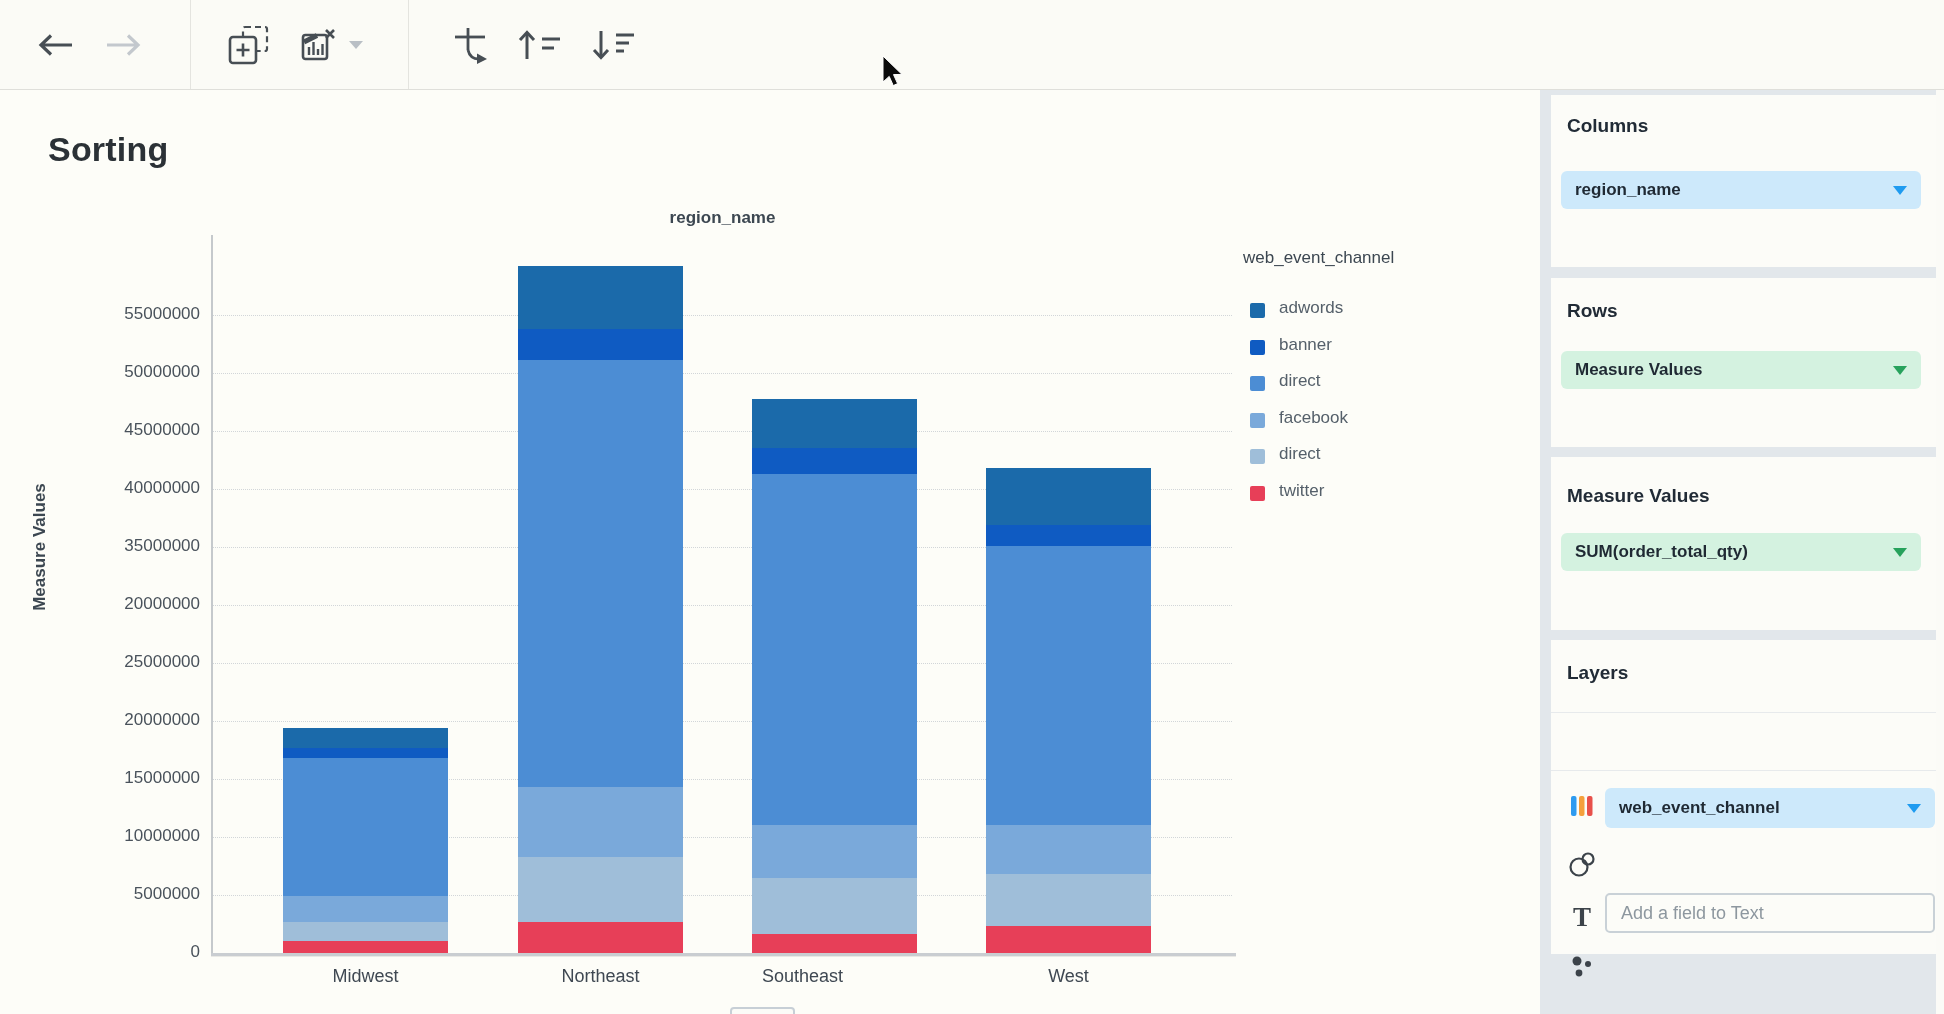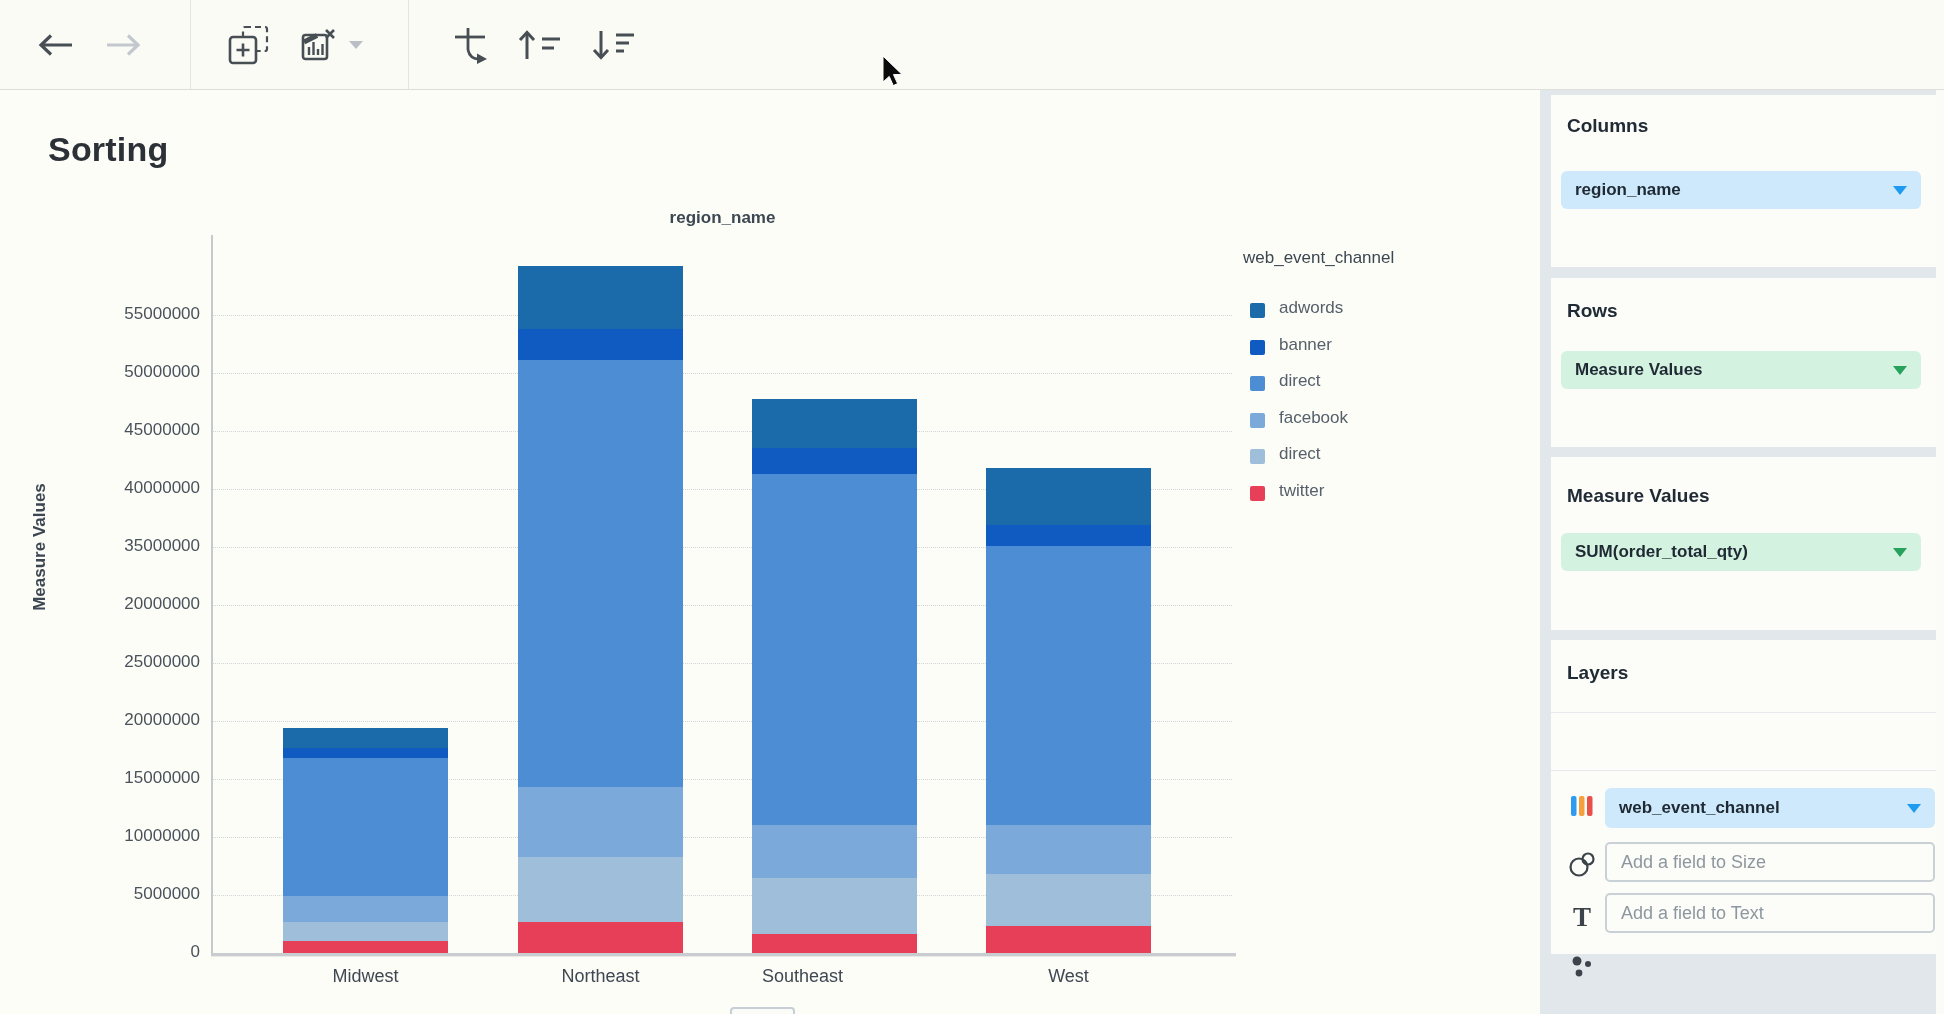--- a/index.html
+++ b/index.html
@@ -264,21 +264,20 @@
           <polygon points="0,0 14,0 7,9" fill="#1e9bf0"></polygon>
         </svg>
     </div>
 
     <span class="layer-icon" style="top:210px">
       <svg width="30" height="28" viewBox="0 0 30 28">
         <circle cx="12" cy="17" r="8.5" fill="none" stroke="#3c434a" stroke-width="2.2"></circle>
         <circle cx="21" cy="9" r="5.5" fill="none" stroke="#3c434a" stroke-width="2.2"></circle>
       </svg>
     </span>
-    <input class="field-input" style="top: 202px;" readonly="" placeholder="Add a field to Size">
 
     <span class="layer-icon" style="top:262px;font-family:'Liberation Serif','DejaVu Serif',serif;font-weight:bold;font-size:27px;color:#3c434a">T</span>
     <input class="field-input" style="top: 253px;" readonly="" placeholder="Add a field to Text">
 
     <span class="layer-icon" style="top:314px">
       <svg width="26" height="24" viewBox="0 0 26 24">
         <circle cx="8" cy="7" r="4.5" fill="#3c434a"></circle>
         <circle cx="19" cy="10" r="3" fill="#3c434a"></circle>
         <circle cx="10" cy="19" r="3.4" fill="#3c434a"></circle>
       </svg>

